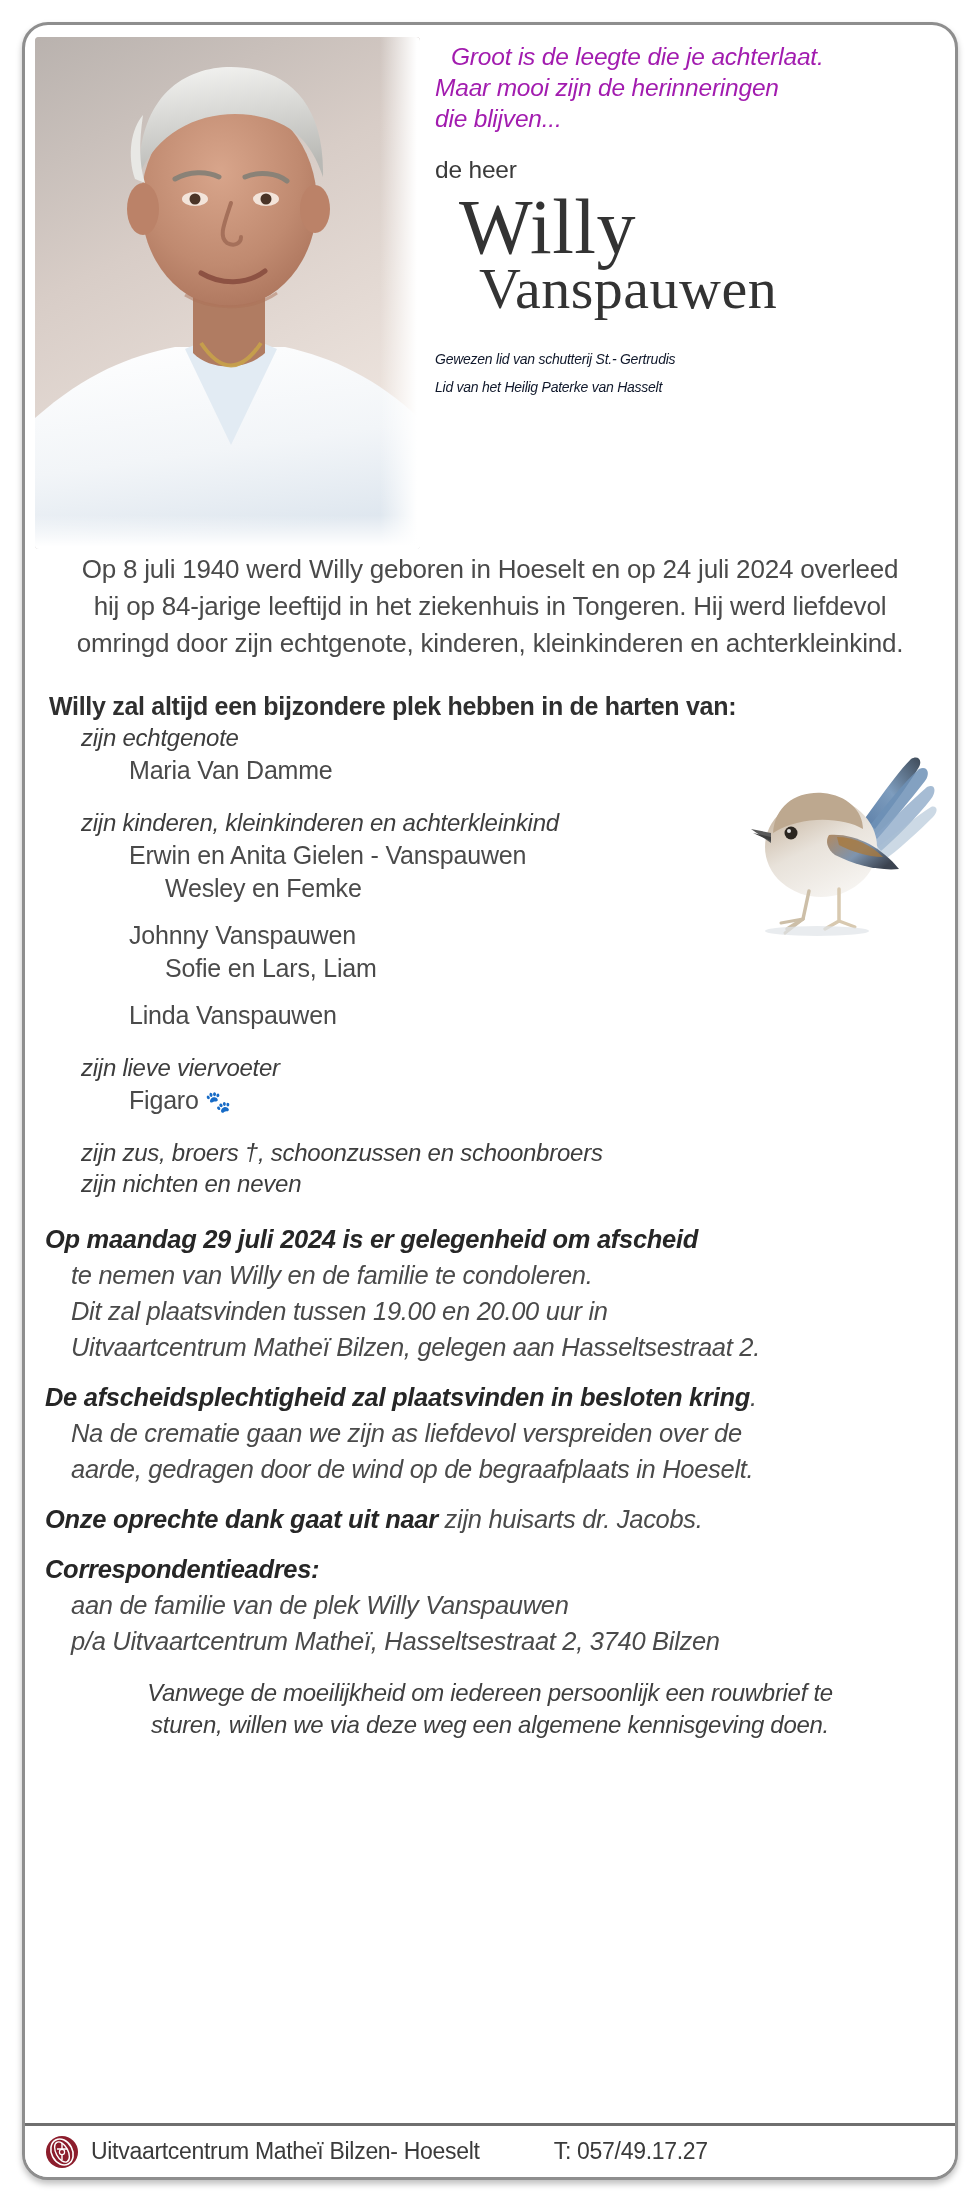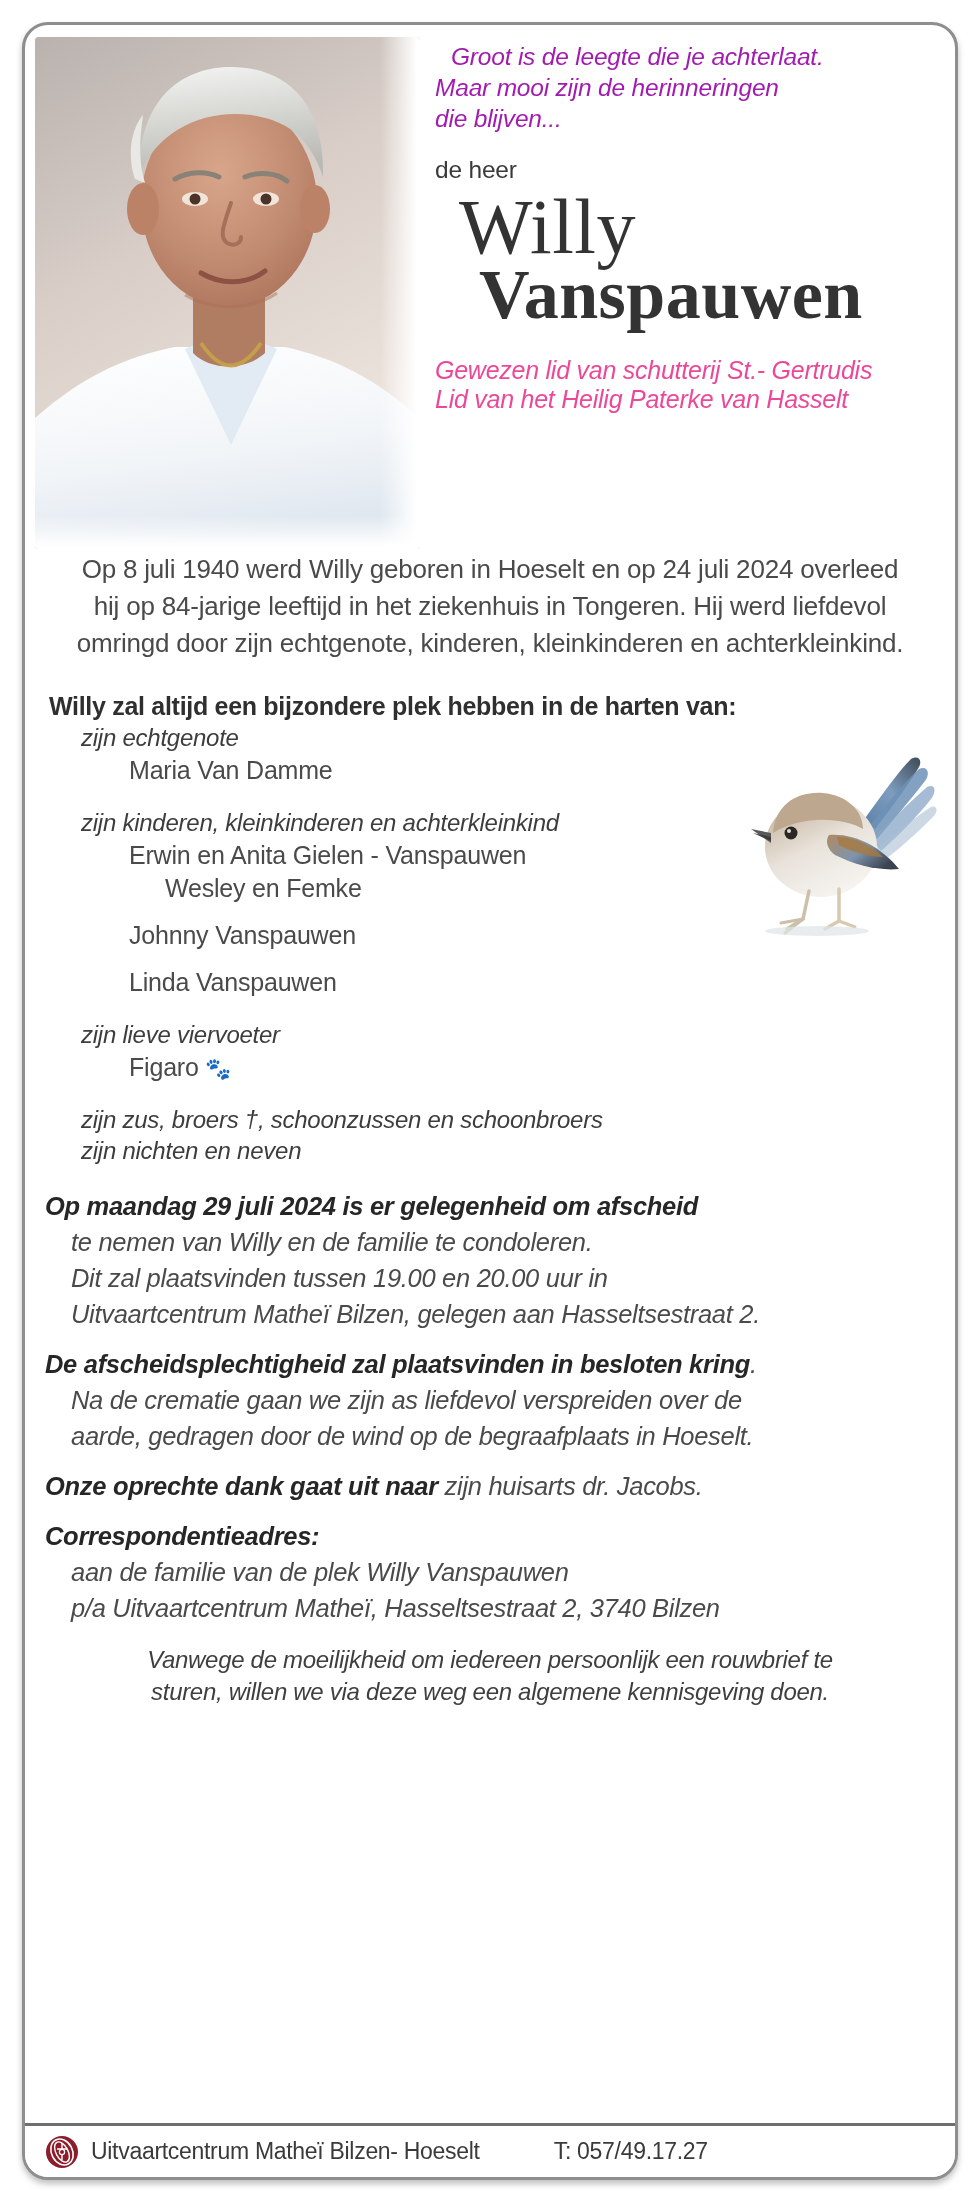--- a/index.html
+++ b/index.html
@@ -76,32 +76,31 @@
     color: #333333;
     line-height: 0.96;
     letter-spacing: 0.5px;
   }
   .given-name {
     font-size: 78px;
     margin-top: 6px;
     padding-left: 24px;
   }
   .family-name {
-    font-size: 70px;
+    font-size: 58px;
     margin-top: -4px;
     padding-left: 44px;
-    font-weight: bold;
   }
 
   .member-lines {
     margin-top: 28px;
     font-style: italic;
-    font-size: 25px;
+    font-size: 14px;
     line-height: 28.5px;
-    color: #ec4899;
+    color: #0f172a;
     letter-spacing: -0.25px;
   }
 
   
   .bio {
     margin: 6px 42px 0 42px;
     text-align: center;
     font-size: 26px;
     line-height: 37px;
     color: #4a4a4a;
@@ -335,20 +334,21 @@
       <div class="fam-group">
         <div class="fam-label">zijn echtgenote</div>
         <div class="fam-name">Maria Van Damme</div>
       </div>
 
       <div class="fam-group">
         <div class="fam-label">zijn kinderen, kleinkinderen en achterkleinkind</div>
         <div class="fam-name">Erwin en Anita Gielen - Vanspauwen</div>
         <div class="fam-name sub">Wesley en Femke</div>
         <div class="fam-name gap">Johnny Vanspauwen</div>
+        <div class="fam-name sub">Sofie en Lars, Liam</div>
         <div class="fam-name gap">Linda Vanspauwen</div>
       </div>
 
       <div class="fam-group">
         <div class="fam-label">zijn lieve viervoeter</div>
         <div class="fam-name"><span>Figaro</span><span class="paw">🐾</span></div>
       </div>
 
       <div class="fam-group">
         <div class="fam-label tight">zijn zus, broers †, schoonzussen en schoonbroers</div>

